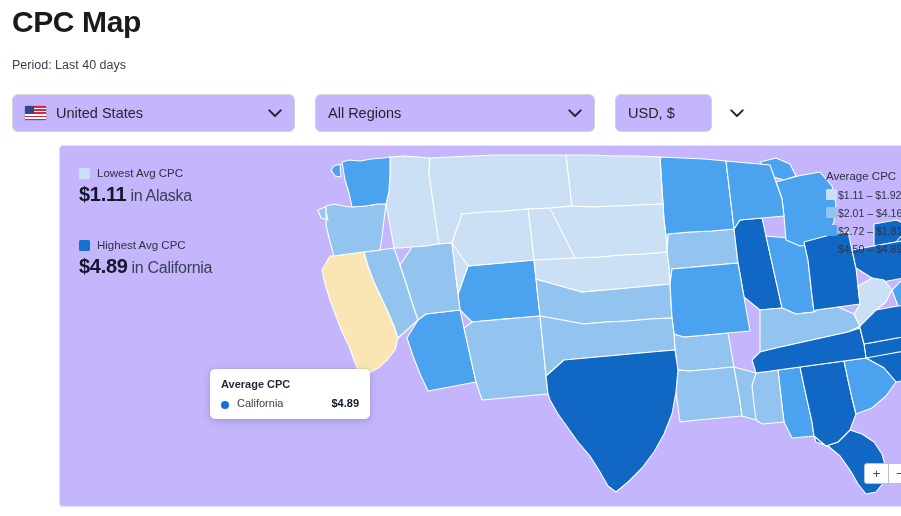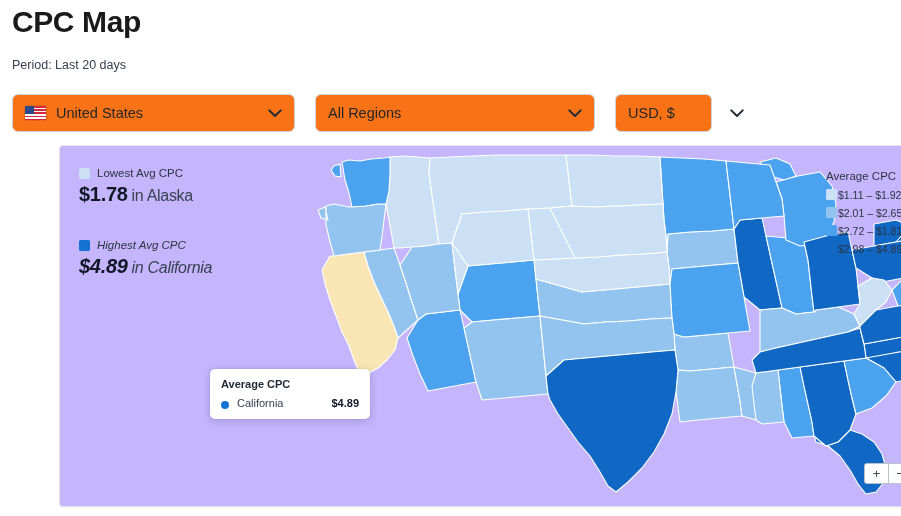--- a/index.html
+++ b/index.html
@@ -20,21 +20,21 @@
   }
   .period{
     position:absolute;left:12px;top:58px;
     font-size:12.5px;color:#374151;
   }
 
   
   .controls{position:absolute;left:12px;top:94px;display:flex;gap:20px;align-items:center;}
   .select{
     height:38px;box-sizing:border-box;
-    border:1px solid #cfd4da;border-radius:6px;background:#f97316;
+    border:1px solid #cfd4da;border-radius:6px;background:#c4b5fd;
     display:flex;align-items:center;padding:0 12px;
     font-size:14.5px;color:#23272b;cursor:pointer;
   }
   .select.country{width:283px;}
   .select.regions{width:280px;border-radius:6px;}
   .select.currency{width:97px;gap:45px;}
   .select .label{flex:1 1 auto;white-space:nowrap;overflow:hidden;}
   .select.currency .label{flex:0 0 auto;margin-right:10px;}
   .chev{flex:0 0 auto;display:block;width:14px;height:9px;}
   .flag{
@@ -59,21 +59,21 @@
     margin-left:48px;
   }
 
   
   .stats{position:absolute;left:19px;top:21px;width:150px;}
   .stat-head{display:flex;align-items:center;gap:7px;margin-bottom:4px;}
   .swatch{width:11px;height:11px;border-radius:1.5px;flex:0 0 auto;}
   .stat-head-label{font-size:11.5px;color:#2b3440;}
   .stat-value{font-size:20px;font-weight:700;color:#111827;letter-spacing:-0.3px;}
   .stat-where{font-size:16px;color:#374151;font-weight:400;margin-left:4px;}
-  .stat-block.second{margin-top:33px;font-style:italic;}
+  .stat-block.second{margin-top:33px;}
 
   
   .tooltip{
     position:absolute;left:150px;top:223px;width:160px;
     background:#fff;border-radius:5px;
     box-shadow:0 2px 8px rgba(16,24,40,.18),0 0 0 1px rgba(16,24,40,.04);
     padding:9px 11px 10px 11px;box-sizing:border-box;z-index:6;
   }
   .tt-title{font-size:11px;font-weight:700;color:#1f2937;margin-bottom:7px;}
   .tt-row{display:flex;align-items:flex-end;font-size:11px;color:#374151;}
@@ -103,21 +103,21 @@
   .mapwrap{position:absolute;left:0;top:0;width:878px;height:360px;}
   .mapwrap svg{display:block;width:100%;height:100%;}
   .state{stroke:#ffffff;stroke-width:1.1;stroke-linejoin:round;}
 </style>
 </head>
 <body>
 
 <div class="page">
 
   <div class="page-title">CPC Map</div>
-  <div class="period">Period: Last 20 days</div>
+  <div class="period">Period: Last 40 days</div>
 
   <div class="controls">
 
     <div class="select country">
       <span class="flag"></span>
       <span class="label">United States</span>
       <svg class="chev" viewBox="0 0 14 9">
         <path d="M1.3 1.4 L7 7 L12.7 1.4" fill="none" stroke="#1f2937" stroke-width="2" stroke-linecap="round" stroke-linejoin="round"></path>
       </svg>
     </div>
@@ -297,21 +297,21 @@
       </svg>
     </div>
 
     <div class="stats">
       <div class="stat-block">
         <div class="stat-head">
           <span class="swatch" style="background: rgb(203, 223, 245);"></span>
           <span class="stat-head-label">Lowest Avg CPC</span>
         </div>
         <div class="stat-value">
-          <span>$1.78</span><span class="stat-where">in Alaska</span>
+          <span>$1.11</span><span class="stat-where">in Alaska</span>
         </div>
       </div>
 
       <div class="stat-block second">
         <div class="stat-head">
           <span class="swatch" style="background: rgb(20, 114, 211);"></span>
           <span class="stat-head-label">Highest Avg CPC</span>
         </div>
         <div class="stat-value">
           <span>$4.89</span><span class="stat-where">in California</span>
@@ -330,29 +330,29 @@
 
     <div class="legend">
       <div class="legend-title">Average CPC</div>
       <div id="legend-rows">
           <div class="legend-row">
             <span class="swatch" style="background: rgb(203, 223, 245);"></span>
             <span class="legend-label">$1.11 – $1.92</span>
           </div>
           <div class="legend-row">
             <span class="swatch" style="background: rgb(147, 196, 239);"></span>
-            <span class="legend-label">$2.01 – $2.65</span>
+            <span class="legend-label">$2.01 – $4.16</span>
           </div>
           <div class="legend-row">
             <span class="swatch" style="background: rgb(75, 163, 240);"></span>
             <span class="legend-label">$2.72 – $1.81</span>
           </div>
           <div class="legend-row">
             <span class="swatch" style="background: rgb(17, 104, 196);"></span>
-            <span class="legend-label">$2.98 – $4.89</span>
+            <span class="legend-label">$4.50 – $4.89</span>
           </div>
         </div>
     </div>
 
     <div class="zoomctl">
       <button>+</button>
       <button>−</button>
     </div>
 
   </div>

